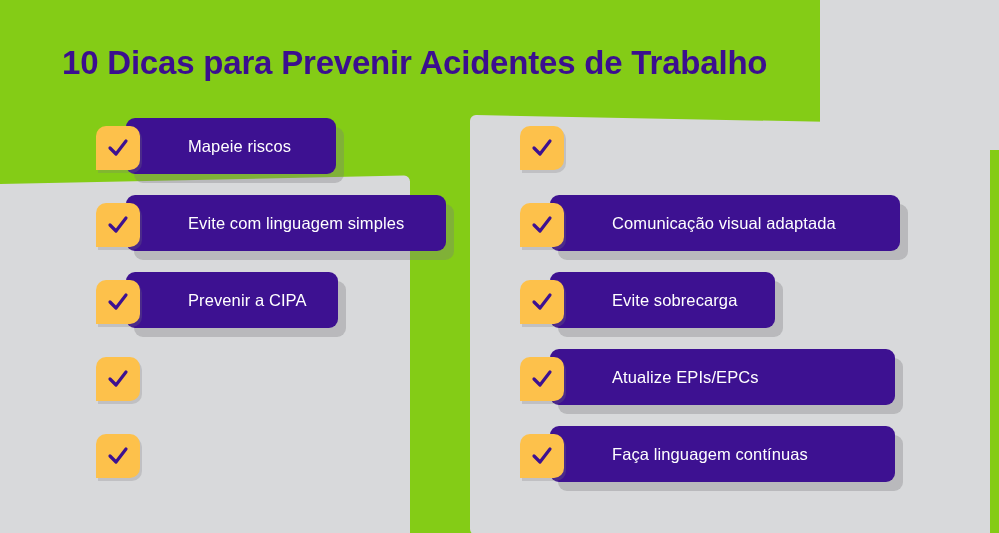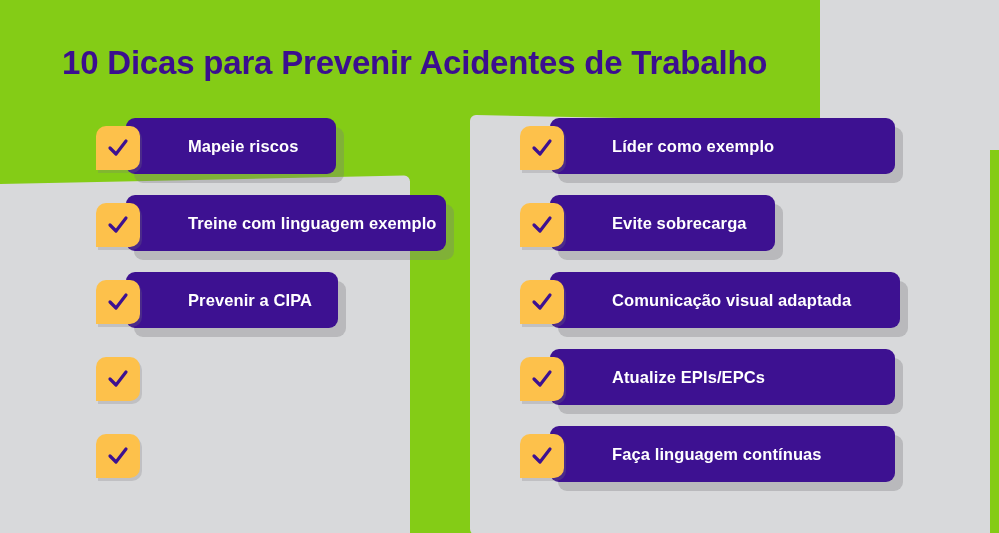--- a/index.html
+++ b/index.html
@@ -81,21 +81,21 @@
     height: 56px;
     background: #3d1191;
     border-radius: 9px;
     box-shadow: 8px 9px 0 rgba(120,120,125,0.33);
     display: flex;
     align-items: center;
   }
   .tip-label {
     color: #ffffff;
     font-size: 16.5px;
-    font-weight: bold;
+    font-weight: normal;
     padding-left: 62px;
     padding-right: 20px;
     white-space: nowrap;
     letter-spacing: 0.1px;
   }
   .badge {
     position: absolute;
     left: 0;
     top: 8px;
     width: 44px;
@@ -129,21 +129,21 @@
         </div>
         <div class="badge">
           <svg width="24" height="24" viewBox="0 0 24 24">
               <path d="M4 12 L10 18 L20 5" fill="none" stroke="#3d1191" stroke-width="3.2" stroke-linecap="round" stroke-linejoin="round"></path>
             </svg>
         </div>
       </div>
 
       <div class="tip">
         <div class="tip-bar" style="width:320px">
-          <span class="tip-label">Treine com linguagem exemplo</span>
+          <span class="tip-label">Evite com linguagem simples</span>
         </div>
         <div class="badge">
           <svg width="24" height="24" viewBox="0 0 24 24">
               <path d="M4 12 L10 18 L20 5" fill="none" stroke="#3d1191" stroke-width="3.2" stroke-linecap="round" stroke-linejoin="round"></path>
             </svg>
         </div>
       </div>
 
       <div class="tip">
         <div class="tip-bar" style="width:212px">
@@ -170,44 +170,41 @@
               <path d="M4 12 L10 18 L20 5" fill="none" stroke="#3d1191" stroke-width="3.2" stroke-linecap="round" stroke-linejoin="round"></path>
             </svg>
         </div>
       </div>
 
     </div>
 
     <div class="col col-right">
 
       <div class="tip">
-        <div class="tip-bar" style="width:345px">
-          <span class="tip-label">Líder como exemplo</span>
+        <div class="badge">
+          <svg width="24" height="24" viewBox="0 0 24 24">
+              <path d="M4 12 L10 18 L20 5" fill="none" stroke="#3d1191" stroke-width="3.2" stroke-linecap="round" stroke-linejoin="round"></path>
+            </svg>
+        </div>
+      </div>
+
+      <div class="tip">
+        <div class="tip-bar" style="width:350px">
+          <span class="tip-label">Comunicação visual adaptada</span>
         </div>
         <div class="badge">
           <svg width="24" height="24" viewBox="0 0 24 24">
               <path d="M4 12 L10 18 L20 5" fill="none" stroke="#3d1191" stroke-width="3.2" stroke-linecap="round" stroke-linejoin="round"></path>
             </svg>
         </div>
       </div>
 
       <div class="tip">
         <div class="tip-bar" style="width:225px">
           <span class="tip-label">Evite sobrecarga</span>
-        </div>
-        <div class="badge">
-          <svg width="24" height="24" viewBox="0 0 24 24">
-              <path d="M4 12 L10 18 L20 5" fill="none" stroke="#3d1191" stroke-width="3.2" stroke-linecap="round" stroke-linejoin="round"></path>
-            </svg>
-        </div>
-      </div>
-
-      <div class="tip">
-        <div class="tip-bar" style="width:350px">
-          <span class="tip-label">Comunicação visual adaptada</span>
         </div>
         <div class="badge">
           <svg width="24" height="24" viewBox="0 0 24 24">
               <path d="M4 12 L10 18 L20 5" fill="none" stroke="#3d1191" stroke-width="3.2" stroke-linecap="round" stroke-linejoin="round"></path>
             </svg>
         </div>
       </div>
 
       <div class="tip">
         <div class="tip-bar" style="width:345px">

